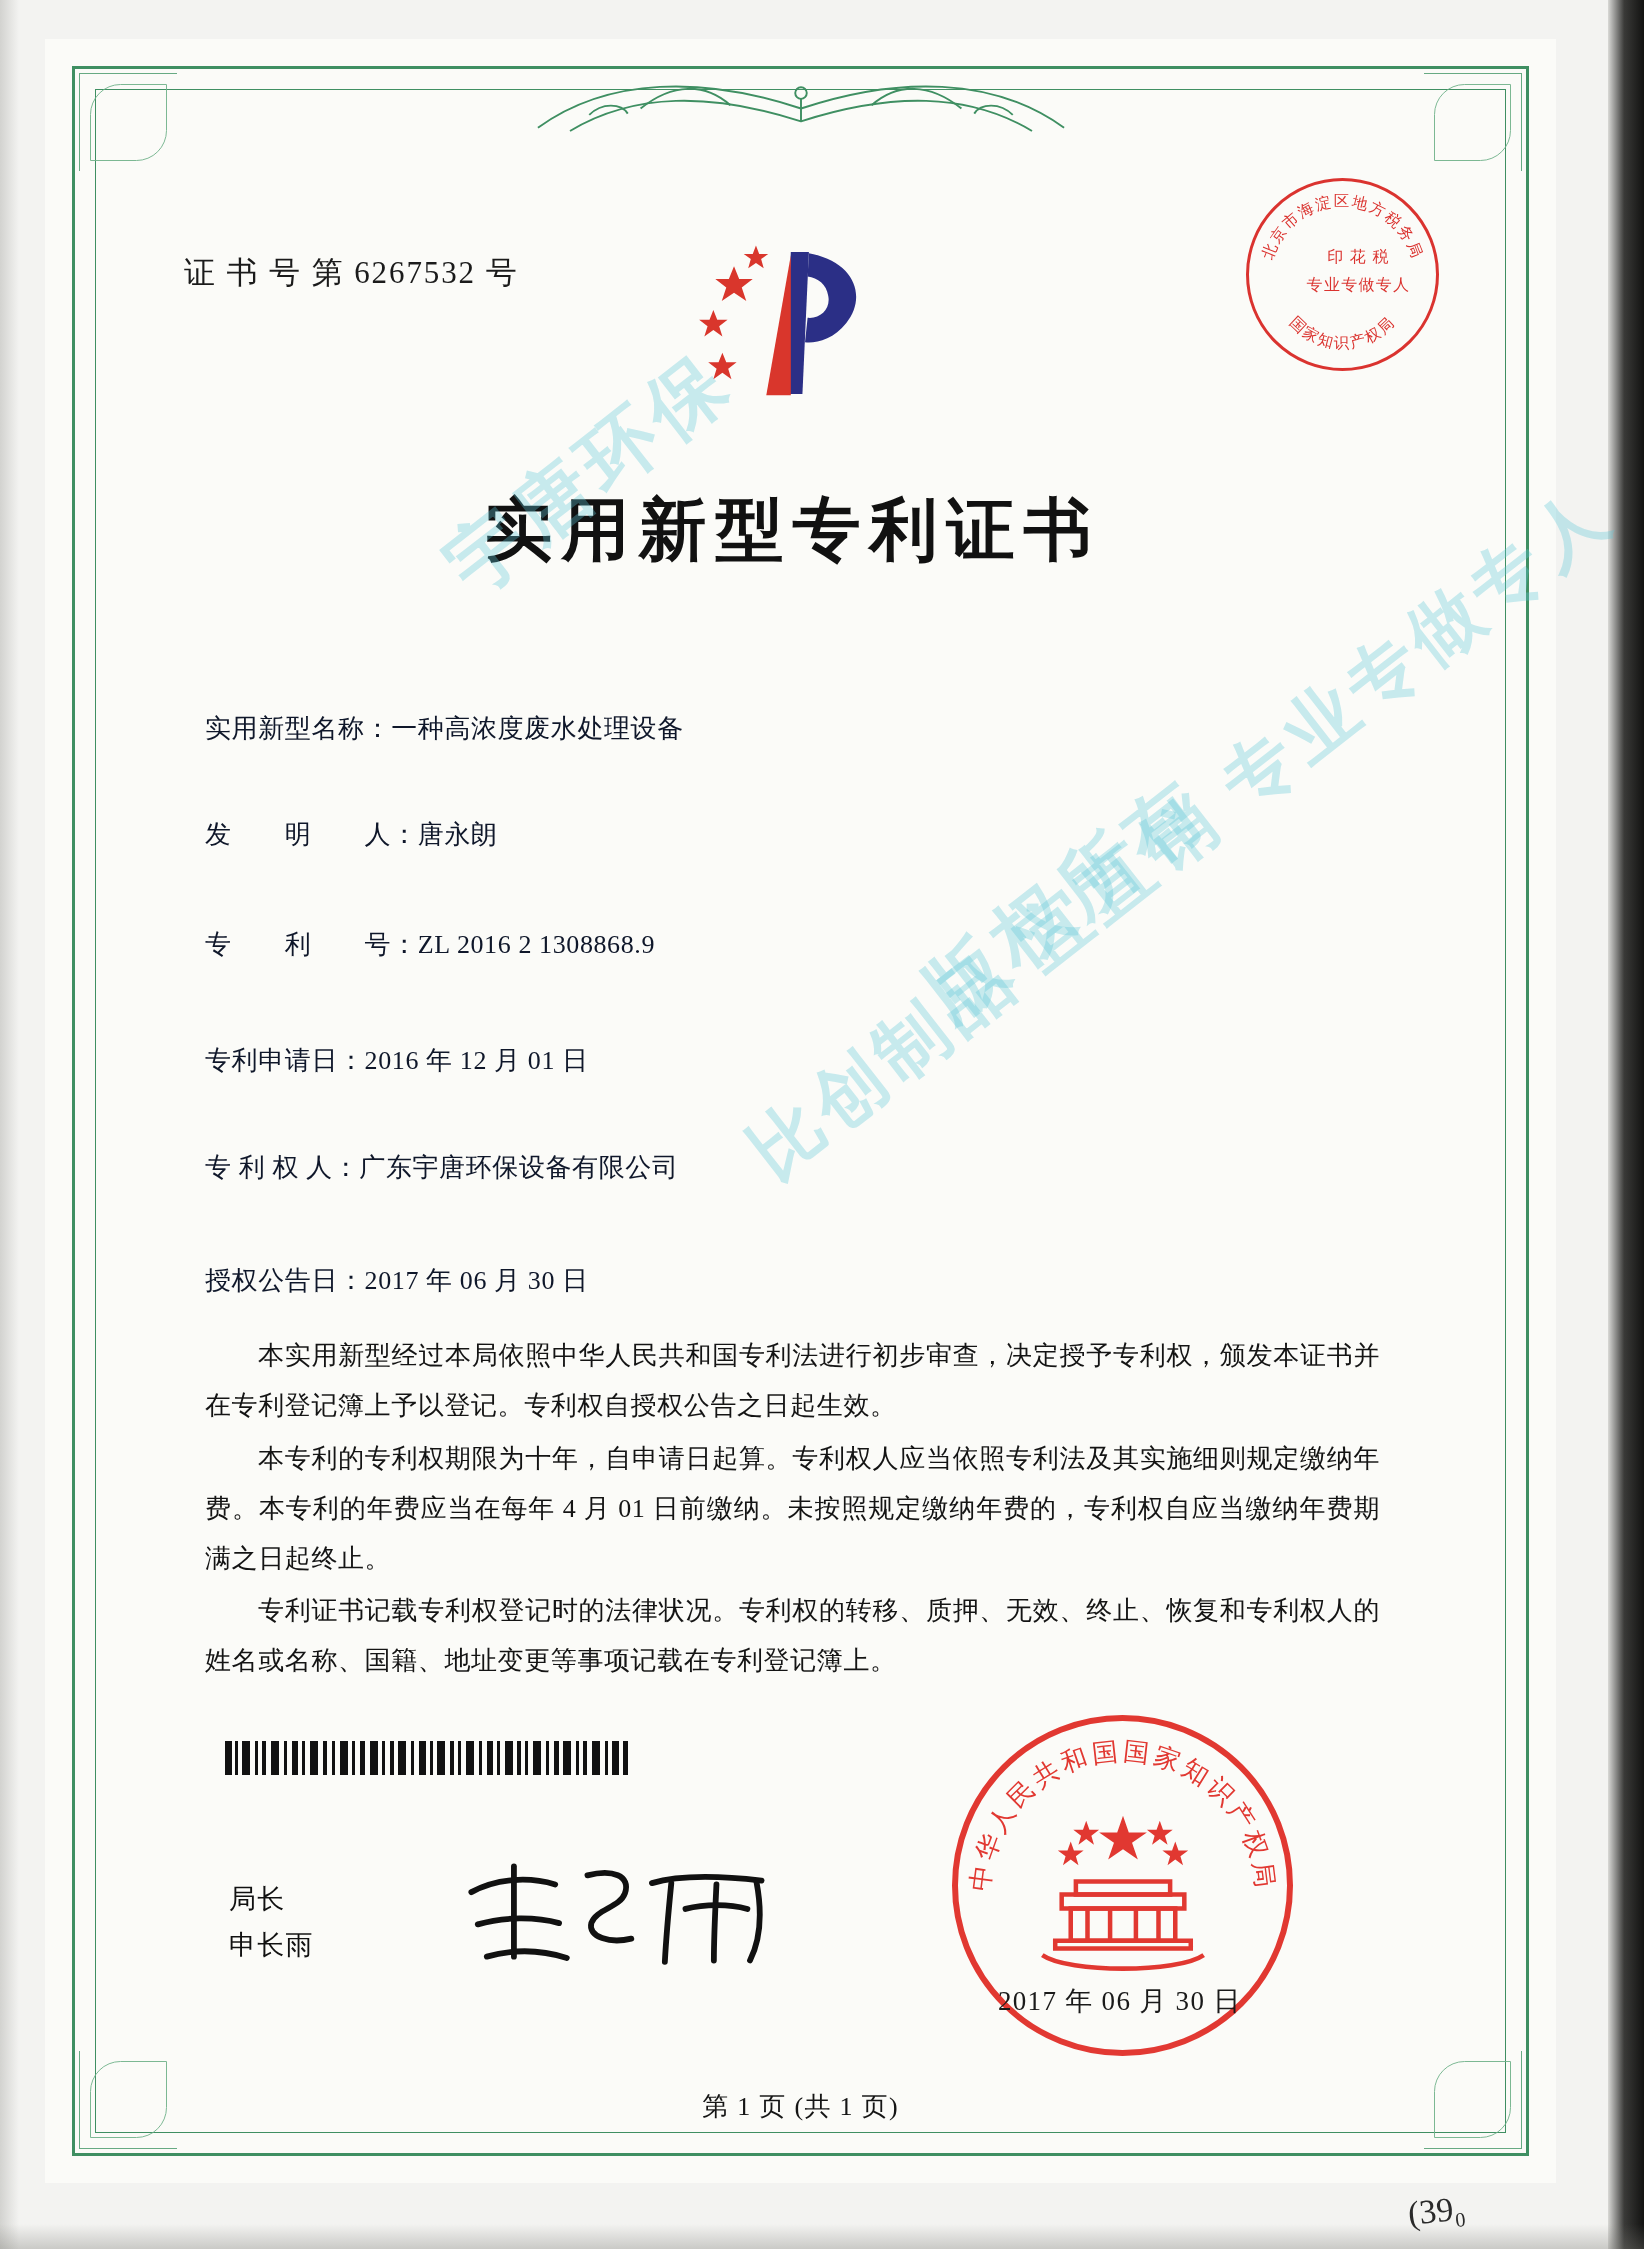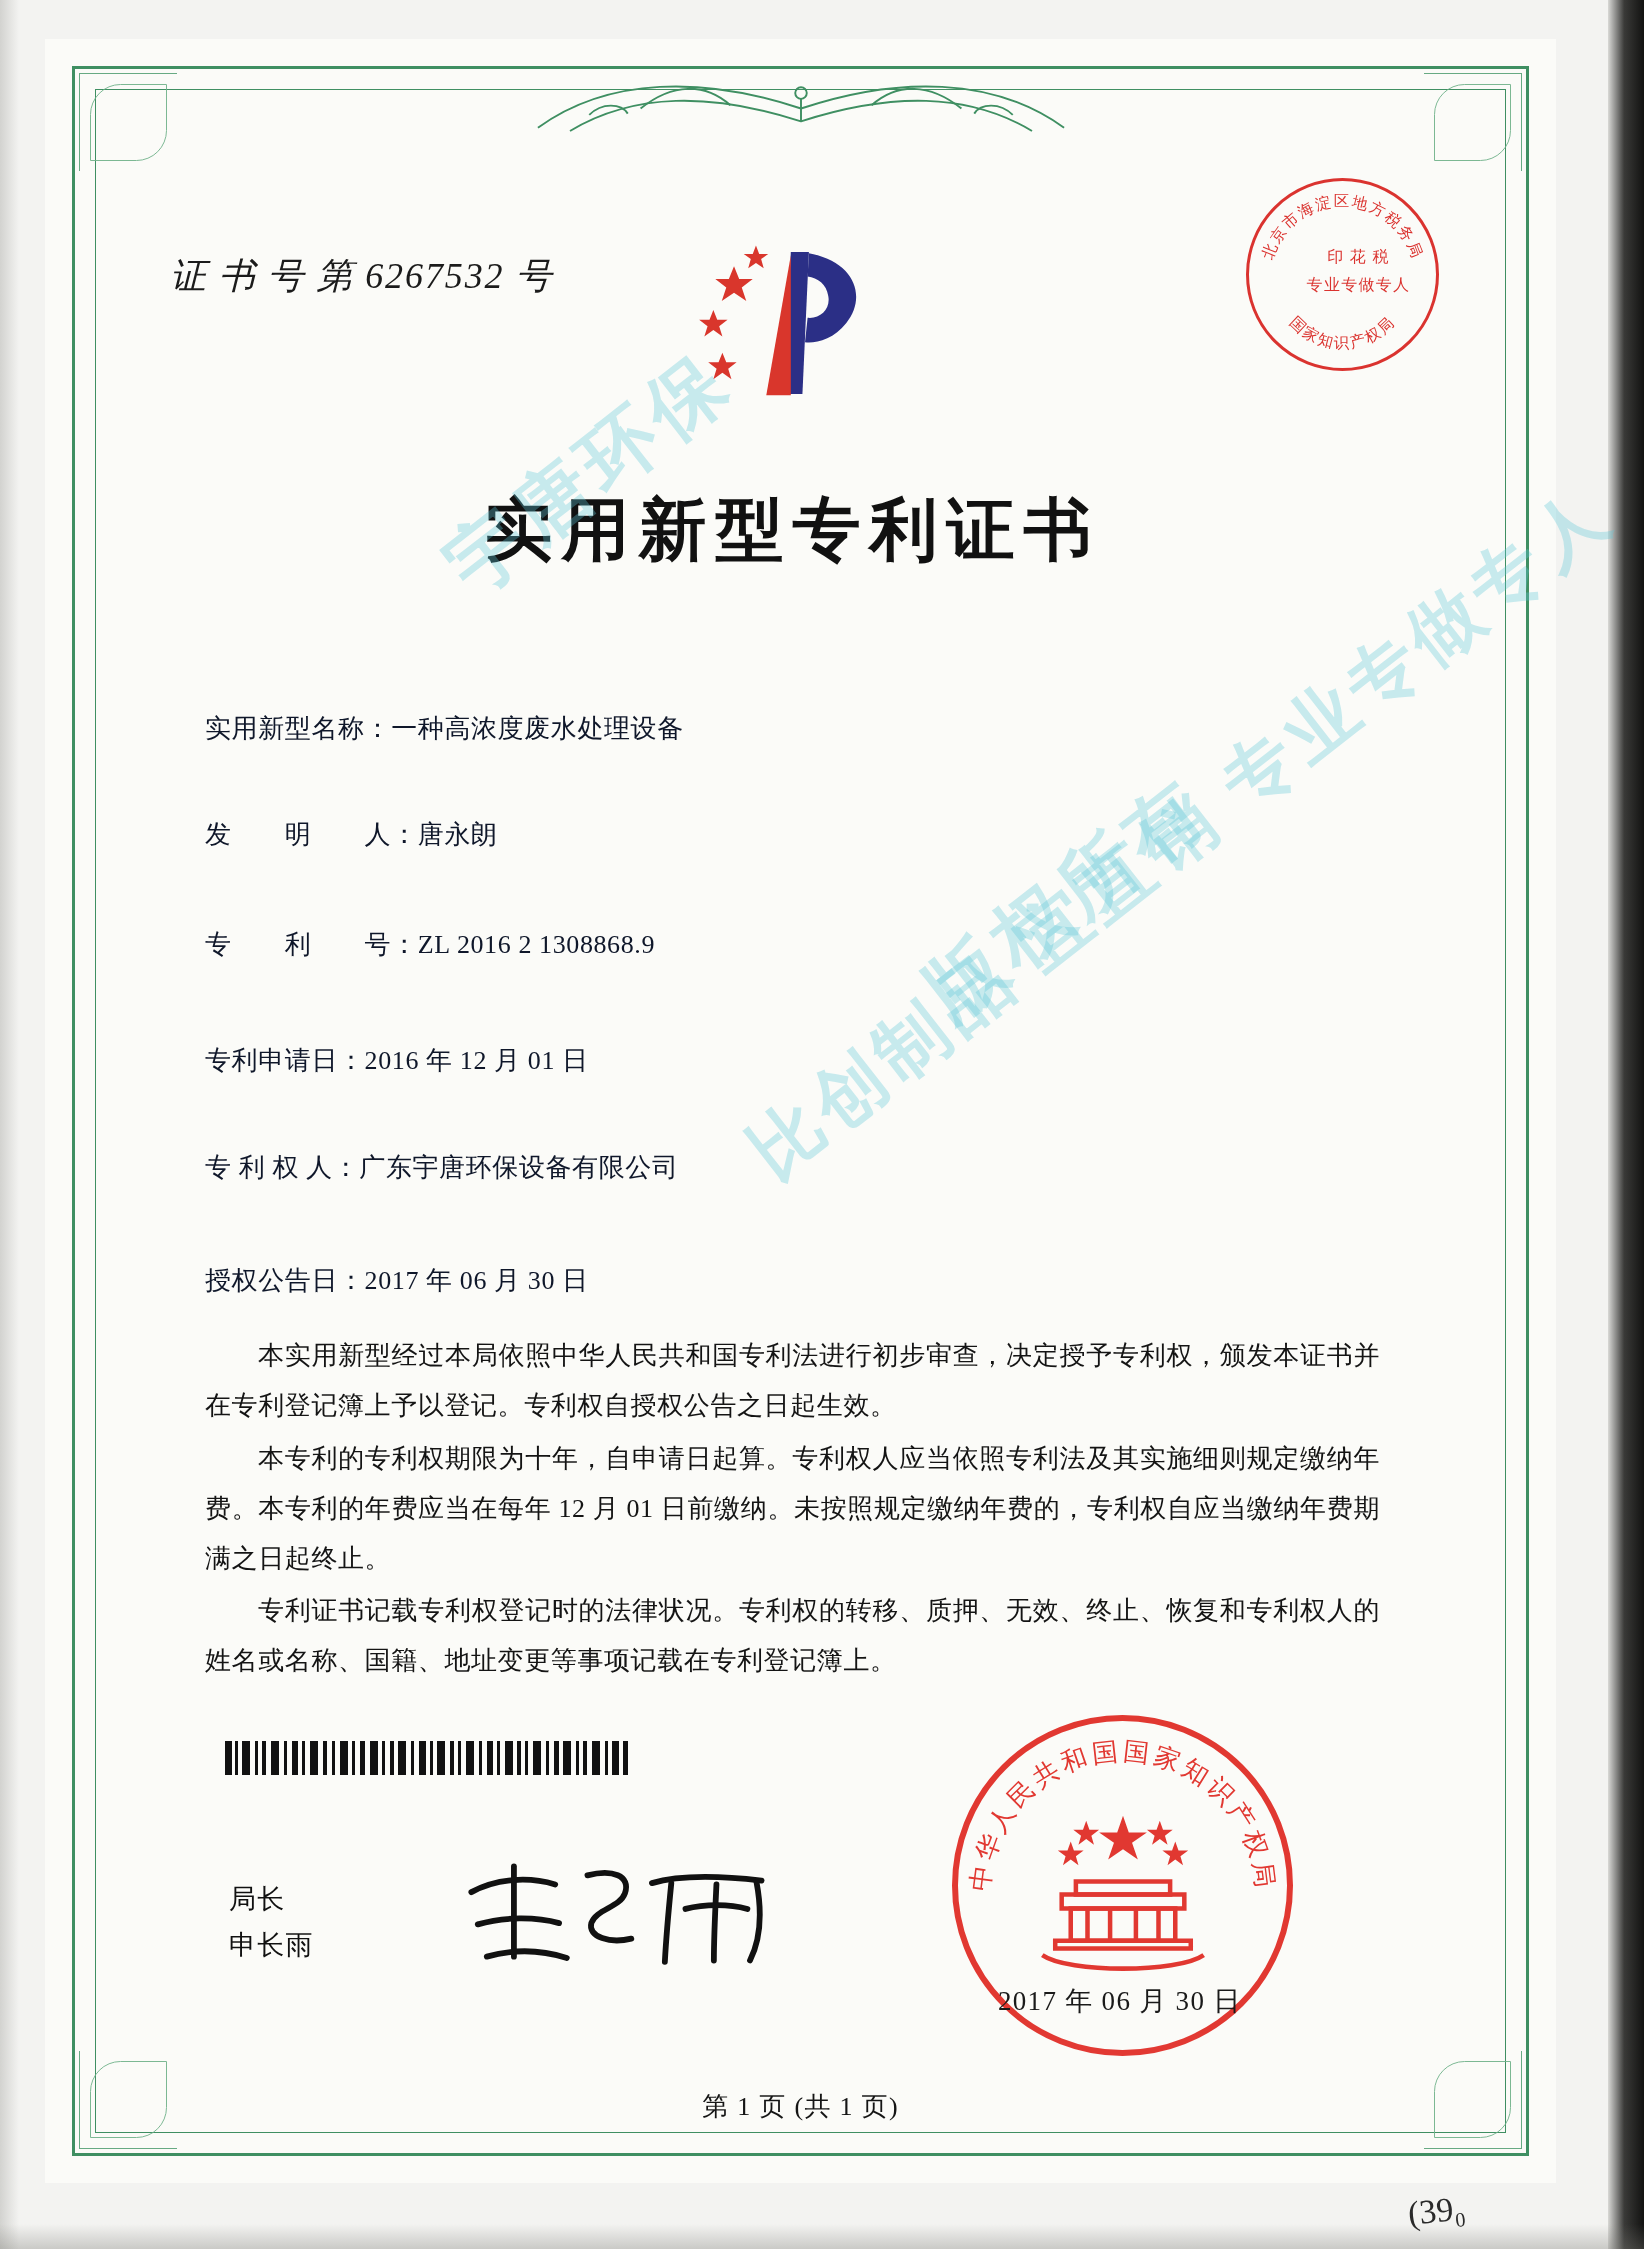--- a/index.html
+++ b/index.html
@@ -88,27 +88,26 @@
     transform: translateX(-50%);
     top: 31px;
     width: 581px;
     height: 77px;
     color: #3f8f62;
   }
 
   
   .cert-no {
     position: absolute;
-    left: 125px;
+    left: 139px;
     top: 213px;
-    font-size: 36px;
+    font-size: 31px;
     letter-spacing: 1.9px;
     color: #1b1b1b;
     white-space: nowrap;
-    font-style: italic;
   }
 
   .logo {
     position: absolute;
     left: 649px;
     top: 187px;
     width: 213px;
     height: 194px;
   }
 
@@ -387,21 +386,21 @@
   </div>
   <div class="field f5">
     <span class="lbl">专 利 权 人：</span><span class="val">广东宇唐环保设备有限公司</span>
   </div>
   <div class="field f6">
     <span class="lbl">授权公告日：</span><span class="val">2017 年 06 月 30 日</span>
   </div>
 
   <div class="body-text">
     <p>本实用新型经过本局依照中华人民共和国专利法进行初步审查，决定授予专利权，颁发本证书并在专利登记簿上予以登记。专利权自授权公告之日起生效。</p>
-    <p>本专利的专利权期限为十年，自申请日起算。专利权人应当依照专利法及其实施细则规定缴纳年费。本专利的年费应当在每年 12 月 01 日前缴纳。未按照规定缴纳年费的，专利权自应当缴纳年费期满之日起终止。</p>
+    <p>本专利的专利权期限为十年，自申请日起算。专利权人应当依照专利法及其实施细则规定缴纳年费。本专利的年费应当在每年 4 月 01 日前缴纳。未按照规定缴纳年费的，专利权自应当缴纳年费期满之日起终止。</p>
     <p>专利证书记载专利权登记时的法律状况。专利权的转移、质押、无效、终止、恢复和专利权人的姓名或名称、国籍、地址变更等事项记载在专利登记簿上。</p>
   </div>
 
   <div class="barcode">
     <i style="left:0px;width:6.5px"></i>
       <i style="left:10.3px;width:3.2px"></i>
       <i style="left:17.4px;width:7.7px"></i>
     <i style="left:30px;width:3.2px"></i>
       <i style="left:37px;width:3.9px"></i>
       <i style="left:46px;width:8.4px"></i>

